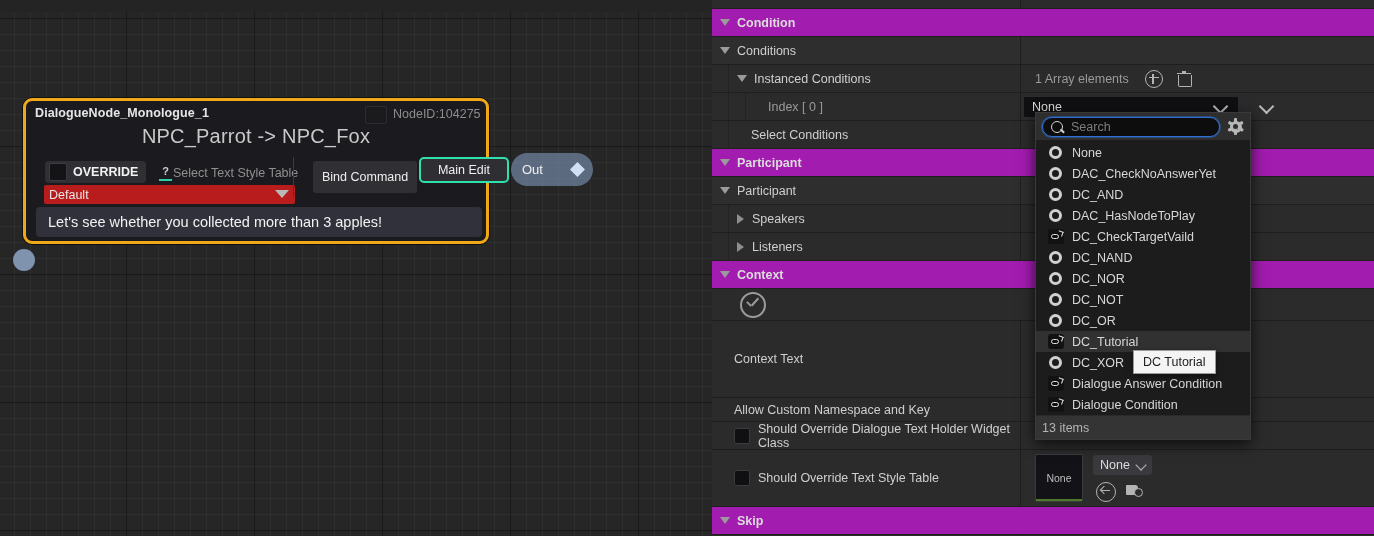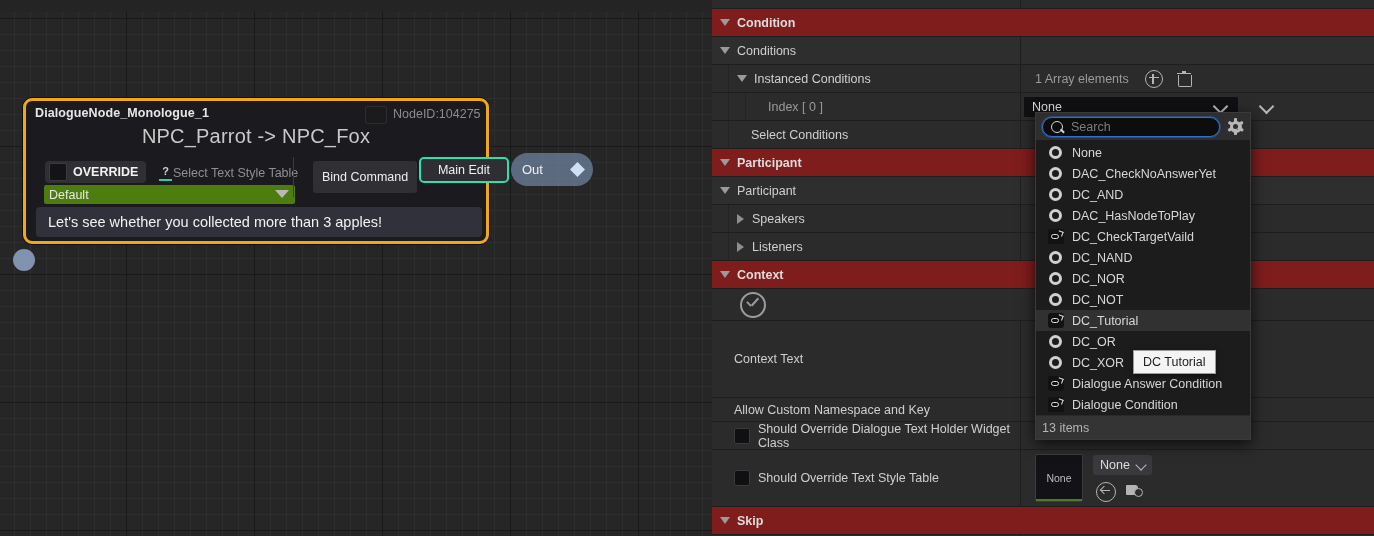--- a/index.html
+++ b/index.html
@@ -35,21 +35,21 @@
   #ovrrow{position:absolute;left:10px;top:58px;width:446px;height:44px;}
   #ovrpill{position:absolute;left:9px;top:2px;height:22px;background:#303034;border-radius:4px;
     display:flex;align-items:center;padding:0 8px 0 4px;box-sizing:border-box;}
   #ovrpill .cb{width:16px;height:16px;background:#141417;border:1px solid #3a3a3f;border-radius:2px;}
   #ovrpill .lbl{font-size:12.5px;color:#f2f2f2;font-weight:bold;margin-left:6px;}
   #styleLbl{position:absolute;left:123px;top:4px;height:20px;display:flex;align-items:center;}
   #styleLbl .qicon{width:13px;height:14px;margin-right:1px;display:inline-block;position:relative;
      color:#cfcfcf;font-size:11px;font-weight:bold;text-align:center;line-height:12px;
      border-bottom:2px solid #2ecfa8;}
   #styleLbl .t{font-size:12.5px;color:#8f8f8f;}
-  #combo{position:absolute;left:8px;top:26px;width:251px;height:19px;background:#4d7c0f;
+  #combo{position:absolute;left:8px;top:26px;width:251px;height:19px;background:#b91c1c;
     border-radius:2px;display:flex;align-items:center;}
   #combo .v{font-size:12.5px;color:#e8e8e8;padding-left:5px;}
   #combo .car{position:absolute;right:6px;top:5px;width:0;height:0;
     border-left:7px solid transparent;border-right:7px solid transparent;border-top:8px solid #b9b9b9;}
   #vdiv{position:absolute;left:267px;top:56px;width:1px;height:40px;background:#3b3b40;}
   #bindcmd{position:absolute;left:287px;top:60px;height:32px;background:#303034;border-radius:3px;
     display:flex;align-items:center;padding:0 9px;font-size:12.5px;color:#ededed;}
   #mainedit{position:absolute;left:393px;top:56px;width:90px;height:26px;background:#2e2e33;
     border:2px solid #2ee0ac;border-radius:5px;box-sizing:border-box;
     display:flex;align-items:center;justify-content:center;font-size:12.5px;color:#f0f0f0;}
@@ -71,21 +71,21 @@
   #ghostnode .gbtn{position:absolute;left:90px;top:12px;width:40px;height:26px;
     background:#2ee0ac;border-radius:5px;}
   #ghostnode .gtext{position:absolute;left:-38px;top:46px;width:178px;height:30px;
     background:#31313c;border-radius:4px;display:flex;align-items:center;}
   #ghostnode .gtext span{font-size:14.5px;color:#f2f2f2;padding-left:8px;white-space:nowrap;}
 
   
   #panel{position:absolute;left:712px;top:0;width:662px;height:536px;background:#242424;
     font-size:12.5px;}
   .prow{position:relative;display:flex;align-items:stretch;border-bottom:1px solid #1e1e1e;}
-  .cat{background:#7f1d1d;height:27px;}
+  .cat{background:#a21caf;height:27px;}
   .cat .nm{display:flex;align-items:center;font-weight:bold;color:#dcdcdc;}
   .pleft{background:#2b2b2b;display:flex;align-items:center;width:309px;box-sizing:border-box;
      border-right:1px solid #1e1e1e;flex:none;}
   .pright{background:#2b2b2b;flex:1;display:flex;align-items:center;
      padding-left:14px;box-sizing:border-box;}
   .ind{flex:none;align-self:stretch;border-right:1px solid #232323;}
   .tri{width:0;height:0;border-left:5.5px solid transparent;border-right:5.5px solid transparent;
     border-top:7px solid #9b9b9b;margin:0 7px 0 8px;flex:none;}
   .tri-r{width:0;height:0;border-top:5.5px solid transparent;border-bottom:5.5px solid transparent;
     border-left:7px solid #8e8e8e;margin:0 8px 0 8px;flex:none;}
@@ -449,33 +449,33 @@
           <span>DC_NAND</span>
         </div>
       <div class="ddit">
           <span class="ico circ"></span>
           <span>DC_NOR</span>
         </div>
       <div class="ddit">
           <span class="ico circ"></span>
           <span>DC_NOT</span>
         </div>
+      <div class="ddit">
+          <span class="ico circ"></span>
+          <span>DC_OR</span>
+        </div>
       <div class="ddit hl">
           <span class="ico bp">
             <span class="b1"></span>
             <span class="b2"></span>
           </span>
           <span>DC_Tutorial</span>
         </div>
       <div class="ddit">
           <span class="ico circ"></span>
-          <span>DC_OR</span>
-        </div>
-      <div class="ddit">
-          <span class="ico circ"></span>
           <span>DC_XOR</span>
         </div>
       <div class="ddit">
           <span class="ico bp">
             <span class="b1"></span>
             <span class="b2"></span>
           </span>
           <span>Dialogue Answer Condition</span>
         </div>
       <div class="ddit">

